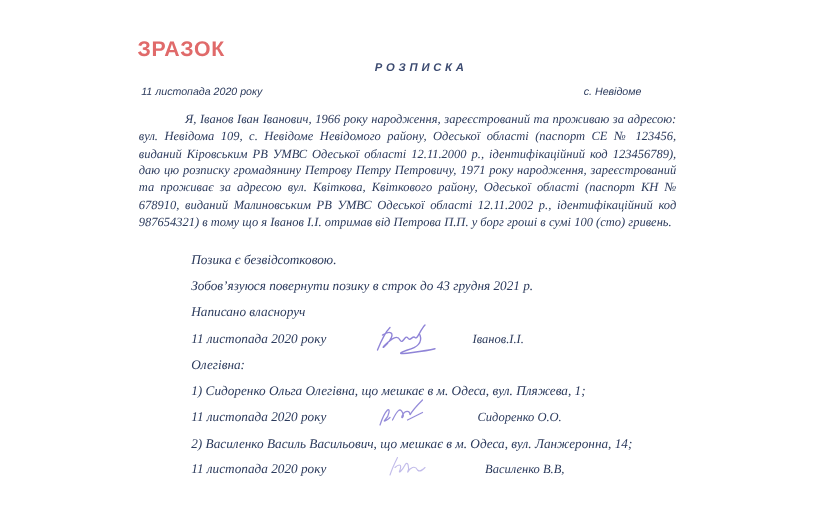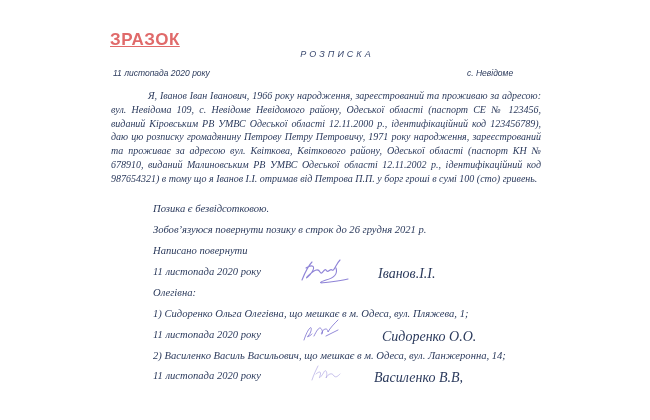--- a/index.html
+++ b/index.html
@@ -17,30 +17,29 @@
     }
     .watermark {
       position: absolute;
       left: 110px;
       top: 30px;
       font-family: "Liberation Sans", "DejaVu Sans", sans-serif;
       font-weight: bold;
       font-size: 17px;
       color: #e06a6a;
       letter-spacing: 0.5px;
-      text-decoration: underline;
     }
     .doc-title {
       position: absolute;
       left: 0;
       width: 650px;
       top: 49px;
       text-align: center;
       font-family: "Liberation Sans", "DejaVu Sans", sans-serif;
-      font-weight: normal;
+      font-weight: bold;
       font-style: italic;
       font-size: 9px;
       letter-spacing: 3px;
       color: #3b4a70;
       padding-left: 24px;
       box-sizing: border-box;
     }
     .header-line {
       position: absolute;
       top: 68px;
@@ -69,21 +68,21 @@
       left: 153px;
       font-style: italic;
       font-size: 10.6px;
       white-space: nowrap;
       color: #2b3a5c;
       font-family: Liberation Serif, serif;
     }
     .sig-name {
       position: absolute;
       font-style: italic;
-      font-size: 14px;
+      font-size: 10px;
       white-space: nowrap;
       color: #2b3a5c;
     }
     .signature {
       position: absolute;
     }
   </style>
 </head>
 <body>
 
@@ -92,22 +91,22 @@
   <div class="watermark">ЗРАЗОК</div>
 
   <div class="doc-title">РОЗПИСКА</div>
 
   <div class="header-line header-date">11 листопада 2020 року</div>
   <div class="header-line header-place">с. Невідоме</div>
 
   <div class="body-para">Я, Іванов Іван Іванович, 1966 року народження, зареєстрований та проживаю за адресою:  вул. Невідома 109, с. Невідоме Невідомого району, Одеської області (паспорт СЕ № 123456, виданий Кіровським РВ УМВС Одеської області 12.11.2000 р., ідентифікаційний код 123456789), даю цю розписку громадянину Петрову Петру Петровичу, 1971 року народження, зареєстрований та проживає за адресою вул. Квіткова, Квіткового району, Одеської області (паспорт КН № 678910, виданий Малиновським РВ УМВС Одеської області 12.11.2002 р., ідентифікаційний код 987654321) в тому що я Іванов І.І. отримав від Петрова П.П. у борг гроші в сумі 100 (сто) гривень.</div>
 
   <div class="line" style="top:203px;">Позика є безвідсотковою.</div>
-  <div class="line" style="top:224px;">Зобов’язуюся повернути позику в строк до 26 грудня 2021 р.</div>
-  <div class="line" style="top:245px;">Написано повернути</div>
+  <div class="line" style="top:224px;">Зобов’язуюся повернути позику в строк до 43 грудня 2021 р.</div>
+  <div class="line" style="top:245px;">Написано власноруч</div>
 
   <div class="line" style="top:266px;">11 листопада  2020 року</div>
   <svg class="signature" style="left:296px; top:254px;" width="56" height="34" viewBox="0 0 56 34">
     <path d="M6 26 C10 16, 14 10, 16 8 M10 14 C16 10, 20 12, 16 18 C13 23, 8 26, 12 22 C18 16, 22 14, 24 18 C26 22, 28 14, 30 16 C32 20, 34 14, 36 16 C38 18, 40 10, 44 6 M40 14 C42 20, 38 24, 30 26 C24 28, 20 30, 34 28 C42 27, 48 26, 52 25" fill="none" stroke="#7b6fd0" stroke-width="1.1" stroke-linecap="round" opacity="0.85"></path>
   </svg>
   <div class="sig-name" style="left:378px; top:266px;">Іванов.І.І.</div>
 
   <div class="line" style="top:287px;">Олегівна:</div>
 
   <div class="line" style="top:308px;">1) Сидоренко Ольга Олегівна, що мешкає в м. Одеса, вул. Пляжева, 1;</div>
@@ -115,15 +114,15 @@
   <svg class="signature" style="left:300px; top:318px;" width="44" height="26" viewBox="0 0 44 26">
     <path d="M4 22 C6 16, 8 12, 10 10 C12 8, 12 14, 8 18 C6 20, 10 18, 12 16 M14 18 C18 10, 20 8, 22 12 C24 16, 20 18, 22 14 C24 10, 28 10, 28 14 C30 10, 34 6, 38 2 M26 18 C30 16, 34 14, 38 12" fill="none" stroke="#7b6fd0" stroke-width="1" stroke-linecap="round" opacity="0.8"></path>
   </svg>
   <div class="sig-name" style="left:382px; top:329px;font-style:italic;">Сидоренко О.О.</div>
 
   <div class="line" style="top:350px;">2) Василенко Василь Васильович, що мешкає в м. Одеса, вул. Ланжеронна, 14;</div>
   <div class="line" style="top:370px;">11 листопада  2020 року</div>
   <svg class="signature" style="left:308px; top:362px;" width="34" height="22" viewBox="0 0 34 22">
     <path d="M4 18 C6 12, 8 8, 10 4 M8 12 C10 10, 14 8, 12 14 C10 18, 14 14, 16 10 C18 6, 20 12, 18 16 C20 12, 24 10, 26 14 C28 16, 30 14, 32 12" fill="none" stroke="#9a90dc" stroke-width="0.9" stroke-linecap="round" opacity="0.6"></path>
   </svg>
-  <div class="sig-name" style="left:374px; top:370px;font-family:Liberation Serif, serif;">Василенко В.В,</div>
+  <div class="sig-name" style="left:388px; top:370px;font-family:Liberation Serif, serif;">Василенко В.В,</div>
 
 </div>
 
 </body></html>

